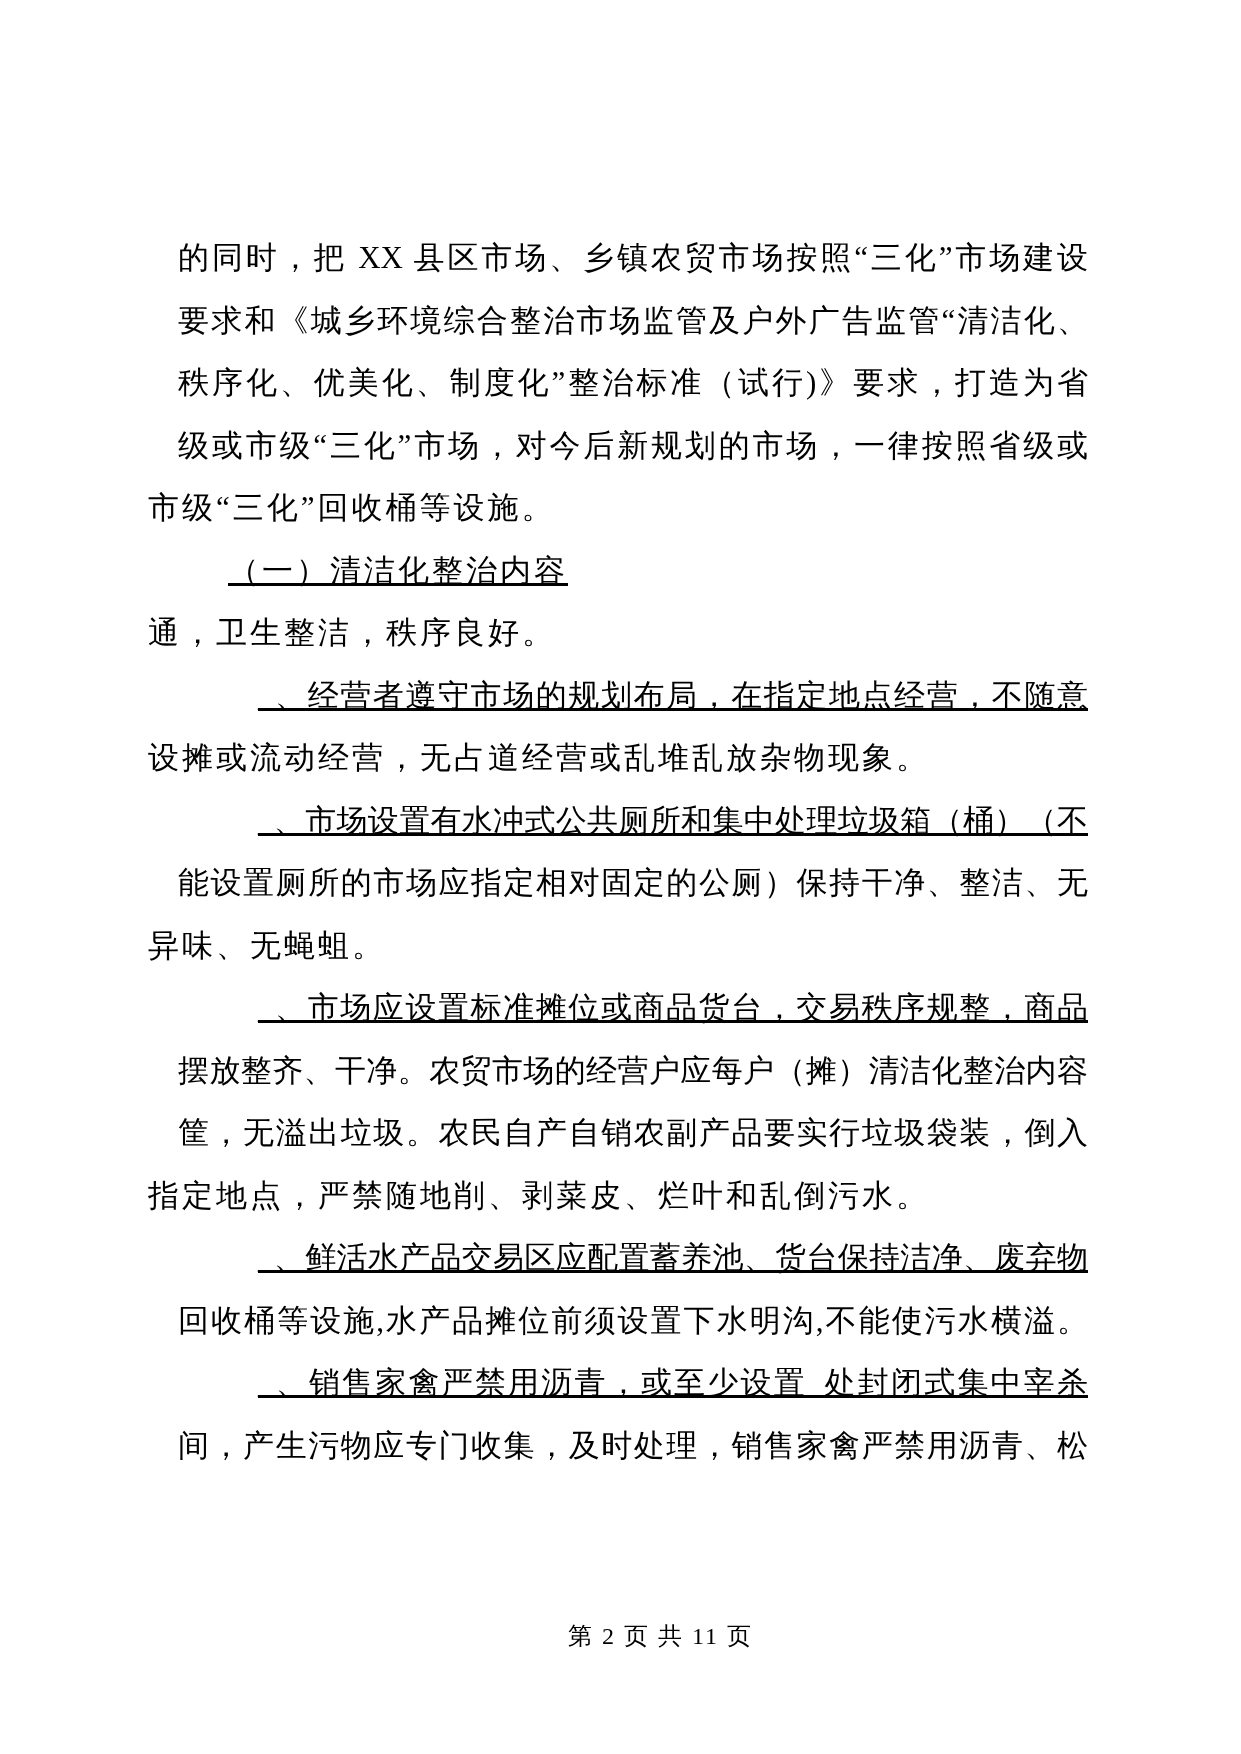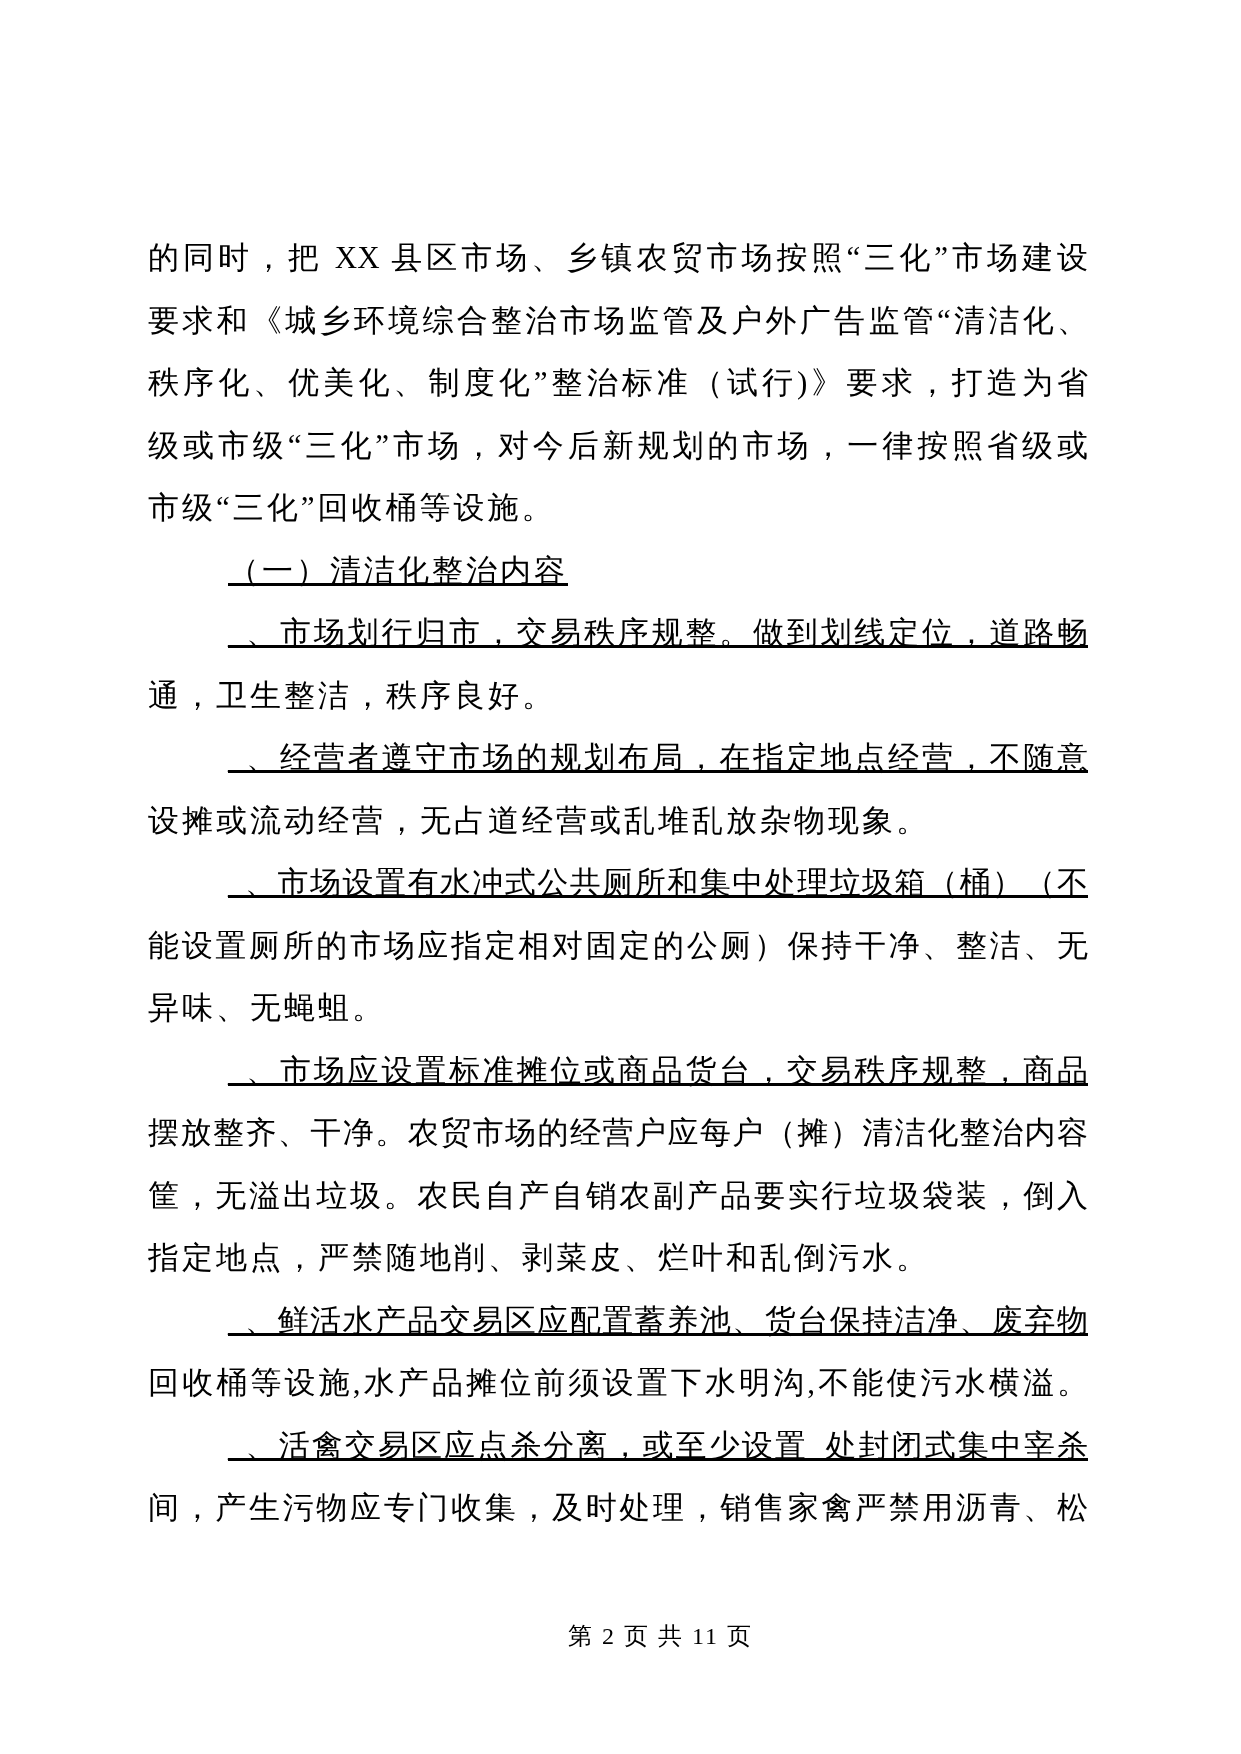--- a/index.html
+++ b/index.html
@@ -24,20 +24,21 @@
     line-height: 62.5px;
     letter-spacing: 3px;
     white-space: nowrap;
   }
   .line.justify {
     letter-spacing: normal;
     white-space: normal;
     text-align: justify;
     text-align-last: justify;
     text-justify: inter-character;
+    margin-left: 30px;
   }
   .line.indent {
     text-indent: 80px;
     text-decoration: underline;
   }
   .footer {
     position: absolute;
     left: 40px;
     top: 1621px;
     width: 1241px;
@@ -51,32 +52,31 @@
 <body>
 
 <div class="page">
   <div class="body-text">
       <div class="line justify">的同时，把 XX 县区市场、乡镇农贸市场按照“三化”市场建设</div>
       <div class="line justify">要求和《城乡环境综合整治市场监管及户外广告监管“清洁化、</div>
       <div class="line justify">秩序化、优美化、制度化”整治标准（试行)》要求，打造为省</div>
       <div class="line justify">级或市级“三化”市场，对今后新规划的市场，一律按照省级或</div>
       <div class="line">市级“三化”回收桶等设施。</div>
       <div class="line indent">（一）清洁化整治内容</div>
-      <div class="line justify indent">_、市场划行归市，交易秩序规整。做到划线定位，道路畅</div>
       <div class="line">通，卫生整洁，秩序良好。</div>
       <div class="line justify indent">_、经营者遵守市场的规划布局，在指定地点经营，不随意</div>
       <div class="line">设摊或流动经营，无占道经营或乱堆乱放杂物现象。</div>
       <div class="line justify indent">_、市场设置有水冲式公共厕所和集中处理垃圾箱（桶）（不</div>
       <div class="line justify">能设置厕所的市场应指定相对固定的公厕）保持干净、整洁、无</div>
       <div class="line">异味、无蝇蛆。</div>
       <div class="line justify indent">_、市场应设置标准摊位或商品货台，交易秩序规整，商品</div>
       <div class="line justify">摆放整齐、干净。农贸市场的经营户应每户（摊）清洁化整治内容</div>
       <div class="line justify">筐，无溢出垃圾。农民自产自销农副产品要实行垃圾袋装，倒入</div>
       <div class="line">指定地点，严禁随地削、剥菜皮、烂叶和乱倒污水。</div>
       <div class="line justify indent">_、鲜活水产品交易区应配置蓄养池、货台保持洁净、废弃物</div>
       <div class="line justify">回收桶等设施,水产品摊位前须设置下水明沟,不能使污水横溢。</div>
-      <div class="line justify indent">_、活禽交易区应点杀分离，或至少设置_处封闭式集中宰杀</div>
+      <div class="line justify indent">_、销售家禽严禁用沥青，或至少设置_处封闭式集中宰杀</div>
       <div class="line justify">间，产生污物应专门收集，及时处理，销售家禽严禁用沥青、松</div>
     </div>
   <div class="footer">
     <span>第 2 页  共 11 页</span>
   </div>
 </div>
 
 </body></html>

